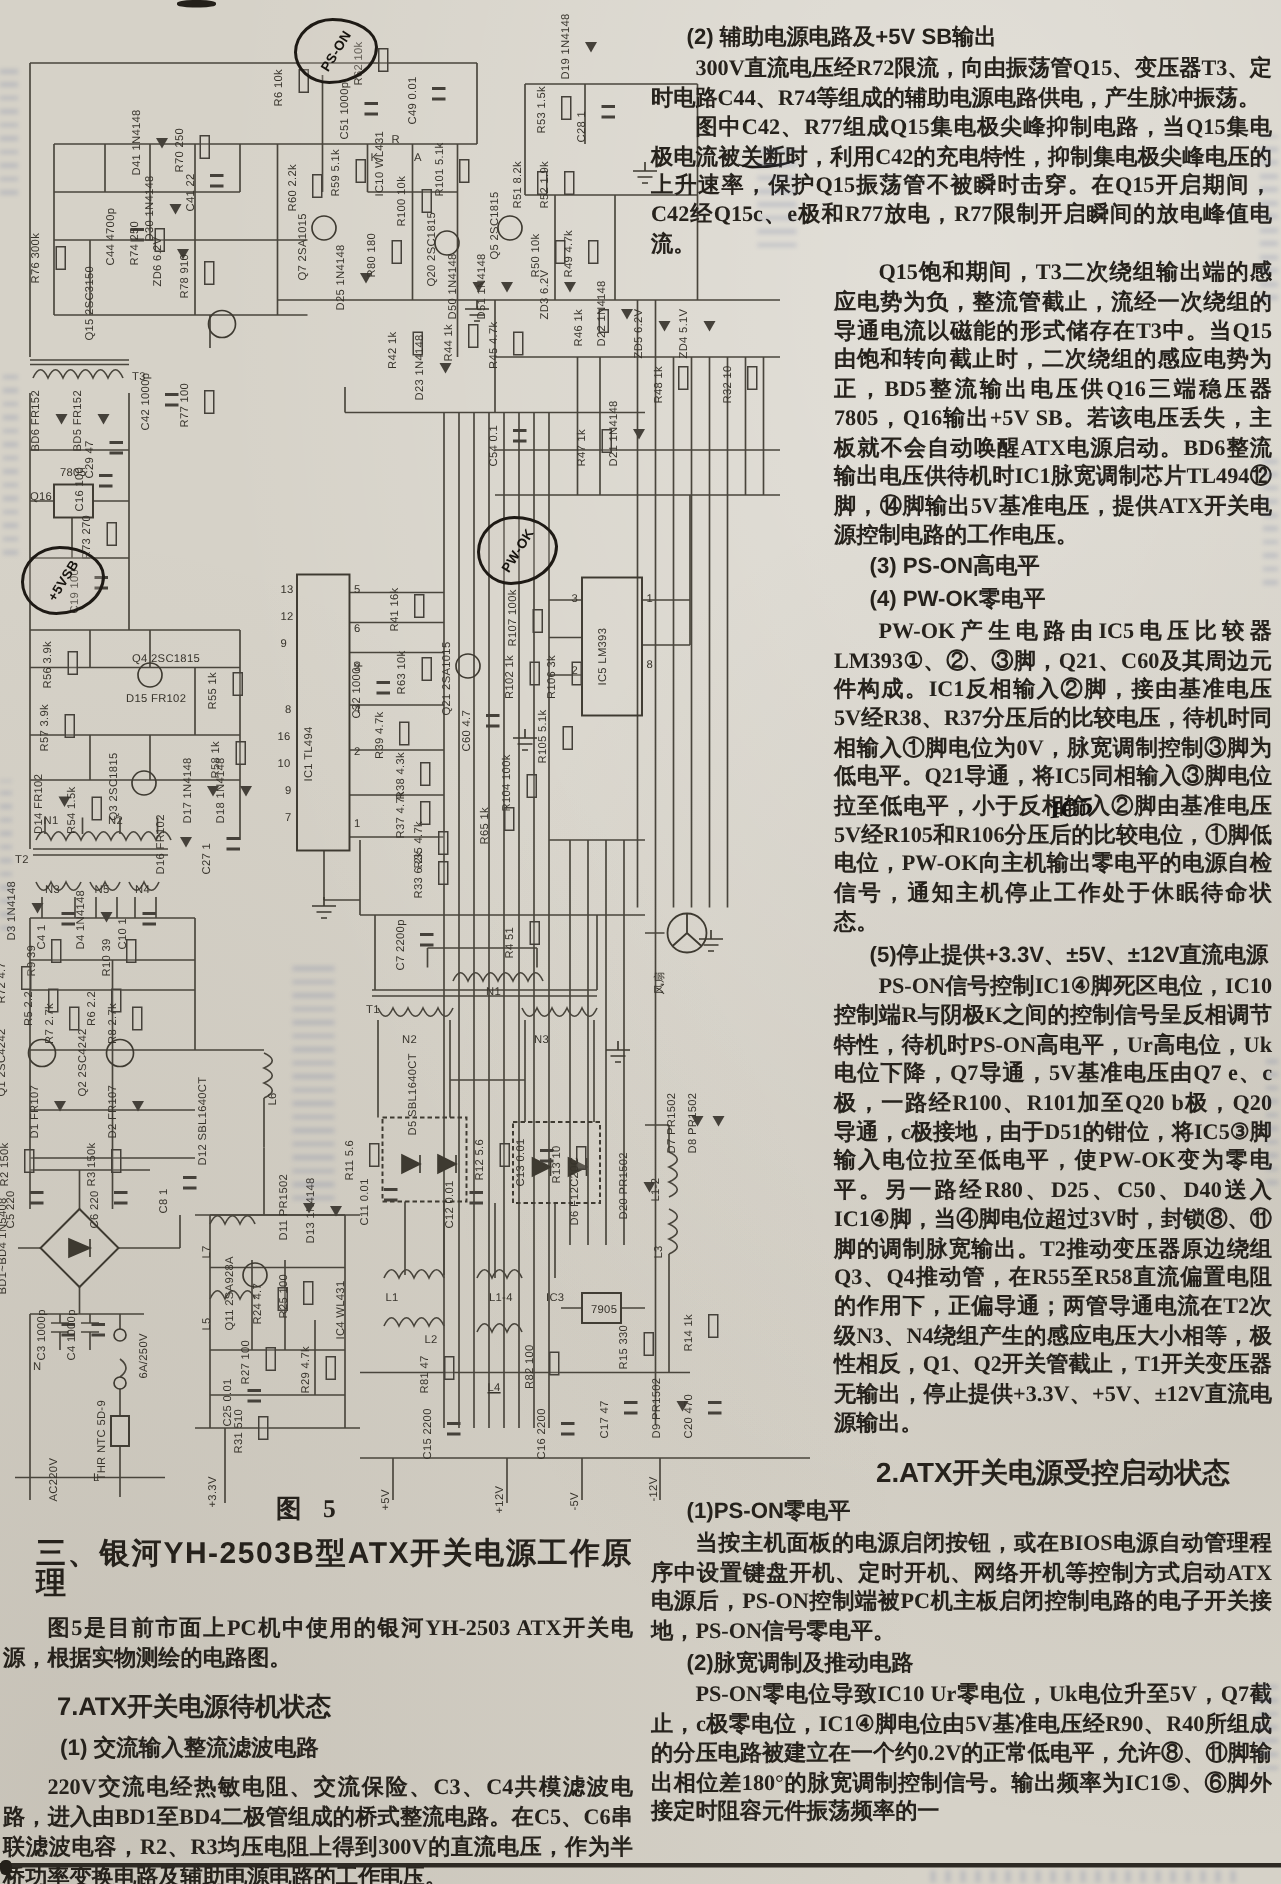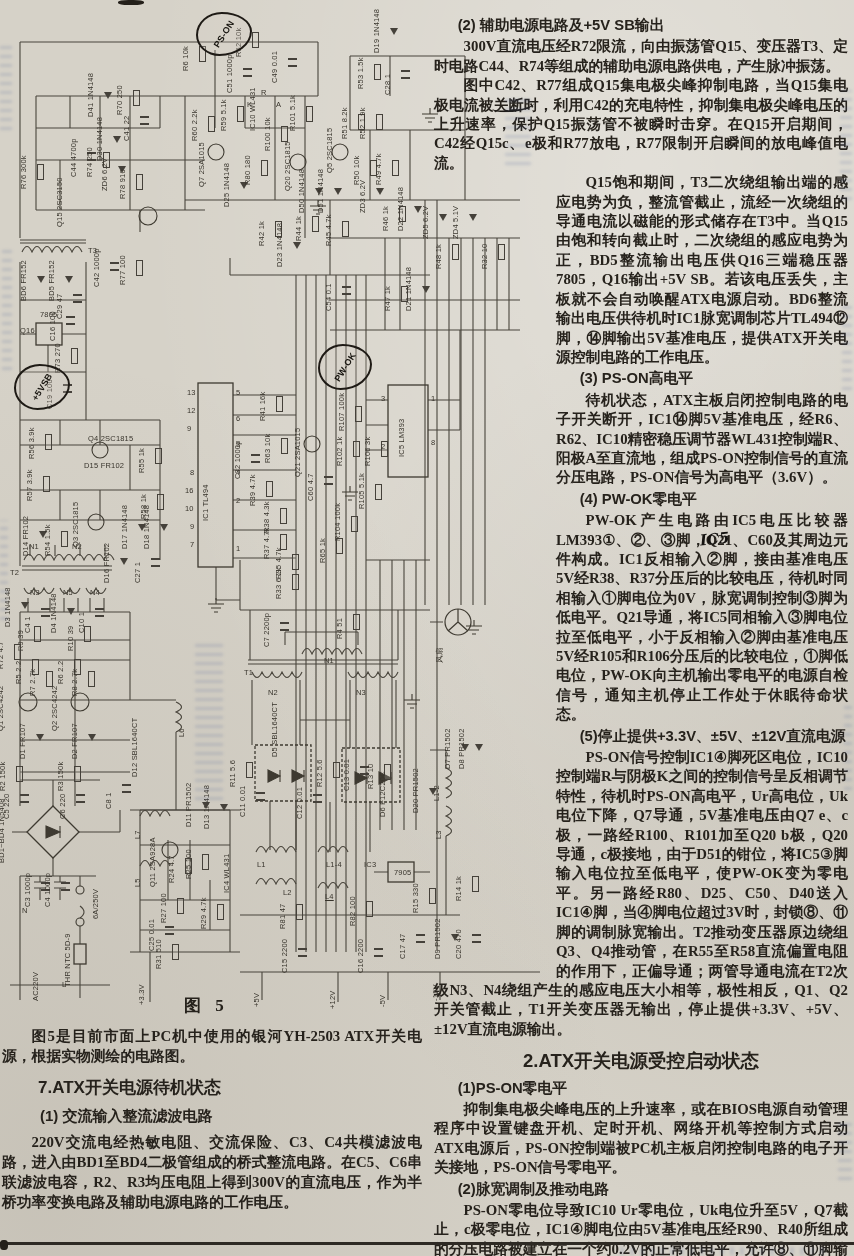--- a/index.html
+++ b/index.html
@@ -452,21 +452,21 @@
       <span class="lbl v" style="left: 387px; top: 808px;">D6 F12C20C</span>
       <span class="lbl v" style="left: 211px; top: 820px;">D13 1N4148</span>
       <i class="sym sym-d" style="left: 220px; top: 804px;"></i>
       <span class="lbl v" style="left: 193px; top: 818px;">D11 PR1502</span>
       <i class="sym sym-d" style="left: 202px; top: 802px;"></i>
       <span class="lbl v" style="left: 420px; top: 804px;">D20 PR1502</span>
       <i class="sym sym-d" style="left: 429px; top: 788px;"></i>
       <span class="lbl" style="left: 257px; top: 860px;">L1</span>
       <span class="lbl" style="left: 255px; top: 888px; margin-left: 28px;">L2</span>
       <span class="lbl" style="left: 326px; top: 860px;">L1-4</span>
-      <span class="lbl" style="left: 325px; top: 892px; text-decoration: underline;">L4</span>
+      <span class="lbl" style="left: 325px; top: 920px; text-decoration: underline;">L4</span>
       <span class="lbl v" style="left: 287px; top: 920px;">R81 47</span>
       <i class="sym sym-r" style="left: 296px; top: 904px;"></i>
       <span class="lbl v" style="left: 289px; top: 964px;">C15 2200</span>
       <i class="sym sym-c" style="left: 298px; top: 948px;"></i>
       <span class="lbl v" style="left: 357px; top: 917px;">R82 100</span>
       <i class="sym sym-r" style="left: 366px; top: 901px;"></i>
       <span class="lbl v" style="left: 365px; top: 964px;">C16 2200</span>
       <i class="sym sym-c" style="left: 374px; top: 948px;"></i>
       <span class="lbl" style="left: 364px; top: 860px;">IC3</span>
       <span class="lbl" style="left: 394px; top: 868px;">7905</span>
@@ -503,32 +503,32 @@
     </div>
 
   <div class="fig-caption">图 5</div>
 
   <div id="col-right" class="col">
       <div class="blk h3">(2) 辅助电源电路及+5V SB输出</div>
       <div class="blk p">300V直流电压经R72限流，向由振荡管Q15、变压器T3、定时电路C44、R74等组成的辅助电源电路供电，产生脉冲振荡。</div>
       <div class="blk p">图中C42、R77组成Q15集电极尖峰抑制电路，当Q15集电极电流被关断时，利用C42的充电特性，抑制集电极尖峰电压的上升速率，保护Q15振荡管不被瞬时击穿。在Q15开启期间，C42经Q15c、e极和R77放电，R77限制开启瞬间的放电峰值电流。</div>
       <div class="blk p"><span class="cutout"></span>Q15饱和期间，T3二次绕组输出端的感应电势为负，整流管截止，流经一次绕组的导通电流以磁能的形式储存在T3中。当Q15由饱和转向截止时，二次绕组的感应电势为正，BD5整流输出电压供Q16三端稳压器7805，Q16输出+5V SB。若该电压丢失，主板就不会自动唤醒ATX电源启动。BD6整流输出电压供待机时IC1脉宽调制芯片TL494⑫脚，⑭脚输出5V基准电压，提供ATX开关电源控制电路的工作电压。</div>
       <div class="blk h3">(3) PS-ON高电平</div>
-      <div class="blk p">待机状态，ATX主板启闭控制电路的电子开关断开，IC1⑭脚5V基准电压，经R6、R62、IC10精密稳压调节器WL431控制端R、阳极A至直流地，组成PS-ON控制信号的直流分压电路，PS-ON信号为高电平（3.6V）。</div>
       <div class="blk h3">(4) PW-OK零电平</div>
       <div class="blk p">PW-OK产生电路由IC5电压比较器LM393①、②、③脚，Q21、C60及其周边元件构成。IC1反相输入②脚，接由基准电压5V经R38、R37分压后的比较电压，待机时同相输入①脚电位为0V，脉宽调制控制③脚为低电平。Q21导通，将IC5同相输入③脚电位拉至低电平，小于反相输入②脚由基准电压5V经R105和R106分压后的比较电位，①脚低电位，PW-OK向主机输出零电平的电源自检信号，通知主机停止工作处于休眠待命状态。</div>
       <div class="blk h3">(5)停止提供+3.3V、±5V、±12V直流电源</div>
       <div class="blk p">PS-ON信号控制IC1④脚死区电位，IC10控制端R与阴极K之间的控制信号呈反相调节特性，待机时PS-ON高电平，Ur高电位，Uk电位下降，Q7导通，5V基准电压由Q7 e、c极，一路经R100、R101加至Q20 b极，Q20导通，c极接地，由于D51的钳位，将IC5③脚输入电位拉至低电平，使PW-OK变为零电平。另一路经R80、D25、C50、D40送入IC1④脚，当④脚电位超过3V时，封锁⑧、⑪脚的调制脉宽输出。T2推动变压器原边绕组Q3、Q4推动管，在R55至R58直流偏置电阻的作用下，正偏导通；两管导通电流在T2次级N3、N4绕组产生的感应电压大小相等，极性相反，Q1、Q2开关管截止，T1开关变压器无输出，停止提供+3.3V、+5V、±12V直流电源输出。</div>
       <div class="blk h2">2.ATX开关电源受控启动状态</div>
       <div class="blk h3">(1)PS-ON零电平</div>
-      <div class="blk p">抑制集电极尖峰电压的上升速率，或在BIOS电源自动管理程序中设置键盘开机、定时开机、网络开机等控制方式启动ATX电源后，PS-ON控制端被PC机主板启闭控制电路的电子开关接地，PS-ON信号零电平。</div>
+      <div class="blk p">当按主机面板的电源启闭按钮，或在BIOS电源自动管理程序中设置键盘开机、定时开机、网络开机等控制方式启动ATX电源后，PS-ON控制端被PC机主板启闭控制电路的电子开关接地，PS-ON信号零电平。</div>
       <div class="blk h3">(2)脉宽调制及推动电路</div>
       <div class="blk p">PS-ON零电位导致IC10 Ur零电位，Uk电位升至5V，Q7截止，c极零电位，IC1④脚电位由5V基准电压经R90、R40所组成的分压电路被建立在一个约0.2V的正常低电平，允许⑧、⑪脚输出相位差180°的脉宽调制控制信号。输出频率为IC1⑤、⑥脚外接定时阻容元件振荡频率的一</div>
     </div>
   <div id="col-left-bottom" class="col">
+      <div class="blk h1">三、银河YH-2503B型ATX开关电源工作原理</div>
       <div class="blk p">图5是目前市面上PC机中使用的银河YH-2503 ATX开关电源，根据实物测绘的电路图。</div>
       <div class="blk h2">7.ATX开关电源待机状态</div>
       <div class="blk h3">(1) 交流输入整流滤波电路</div>
       <div class="blk p">220V交流电经热敏电阻、交流保险、C3、C4共模滤波电路，进入由BD1至BD4二极管组成的桥式整流电路。在C5、C6串联滤波电容，R2、R3均压电阻上得到300V的直流电压，作为半桥功率变换电路及辅助电源电路的工作电压。</div>
     </div>
 
   <div class="handwriting">IC5</div>
   <div class="pen-mark"></div>
 
   <div class="bottom-rule"></div>

